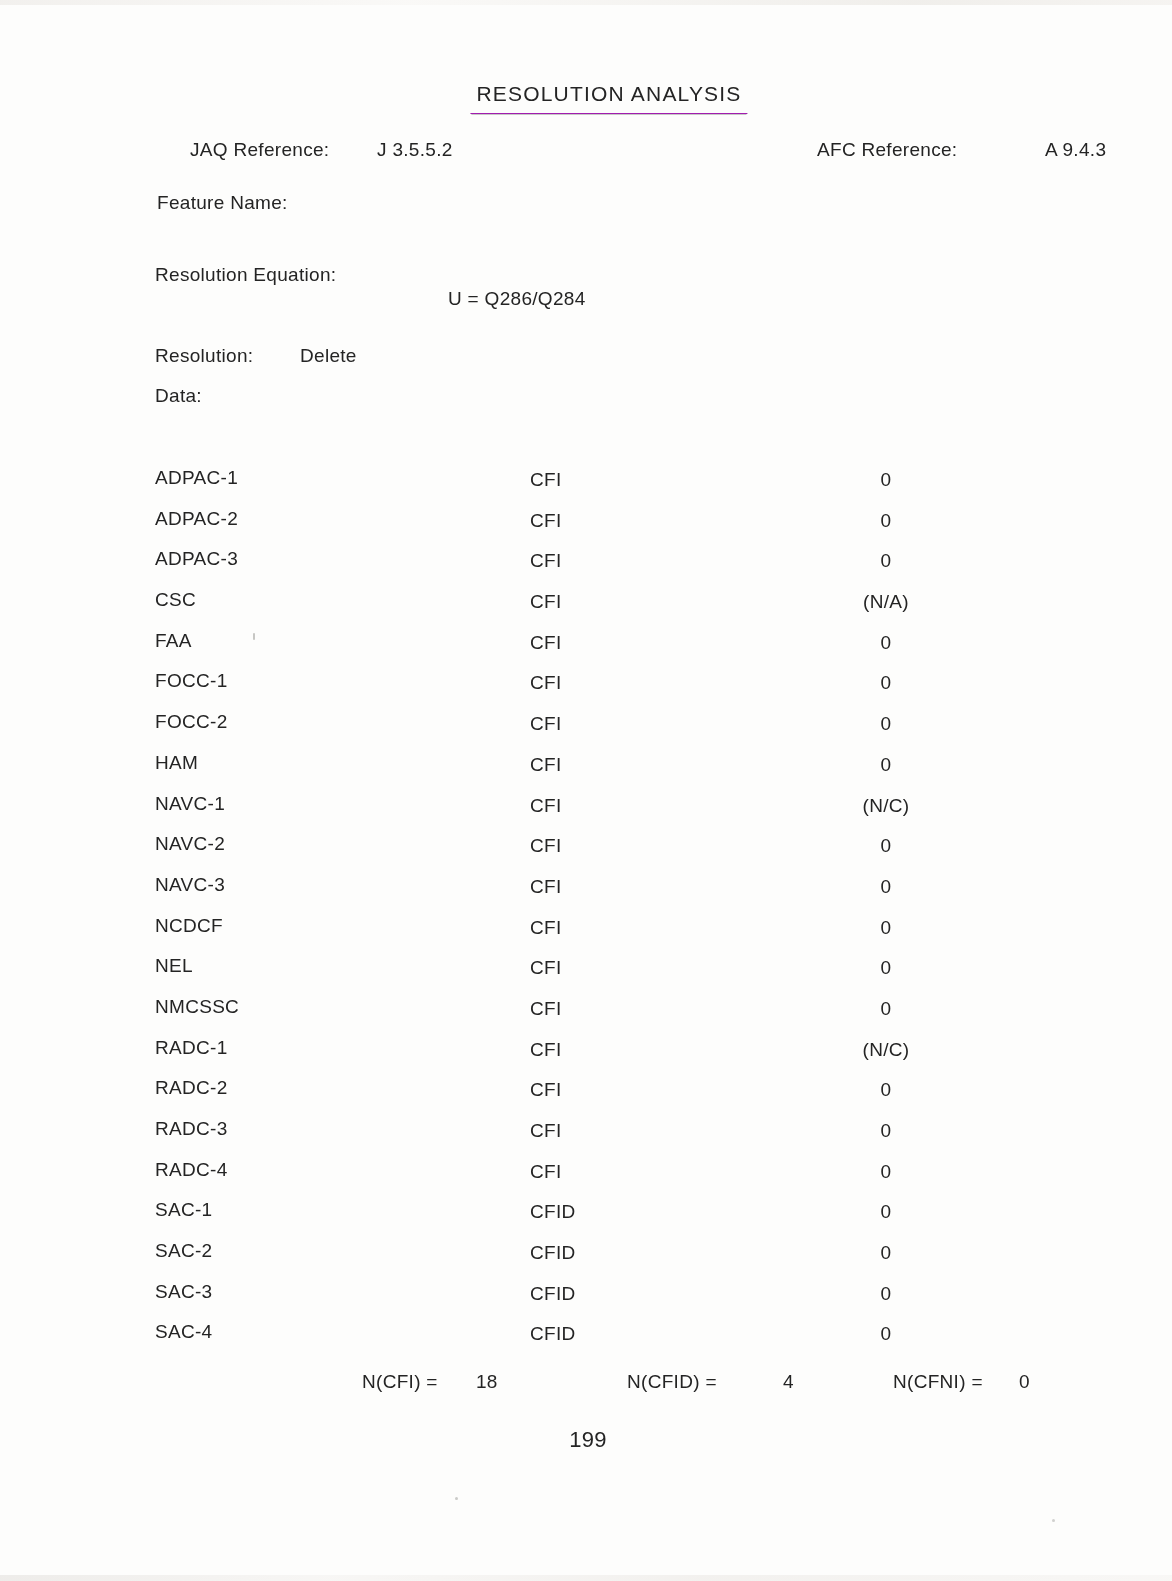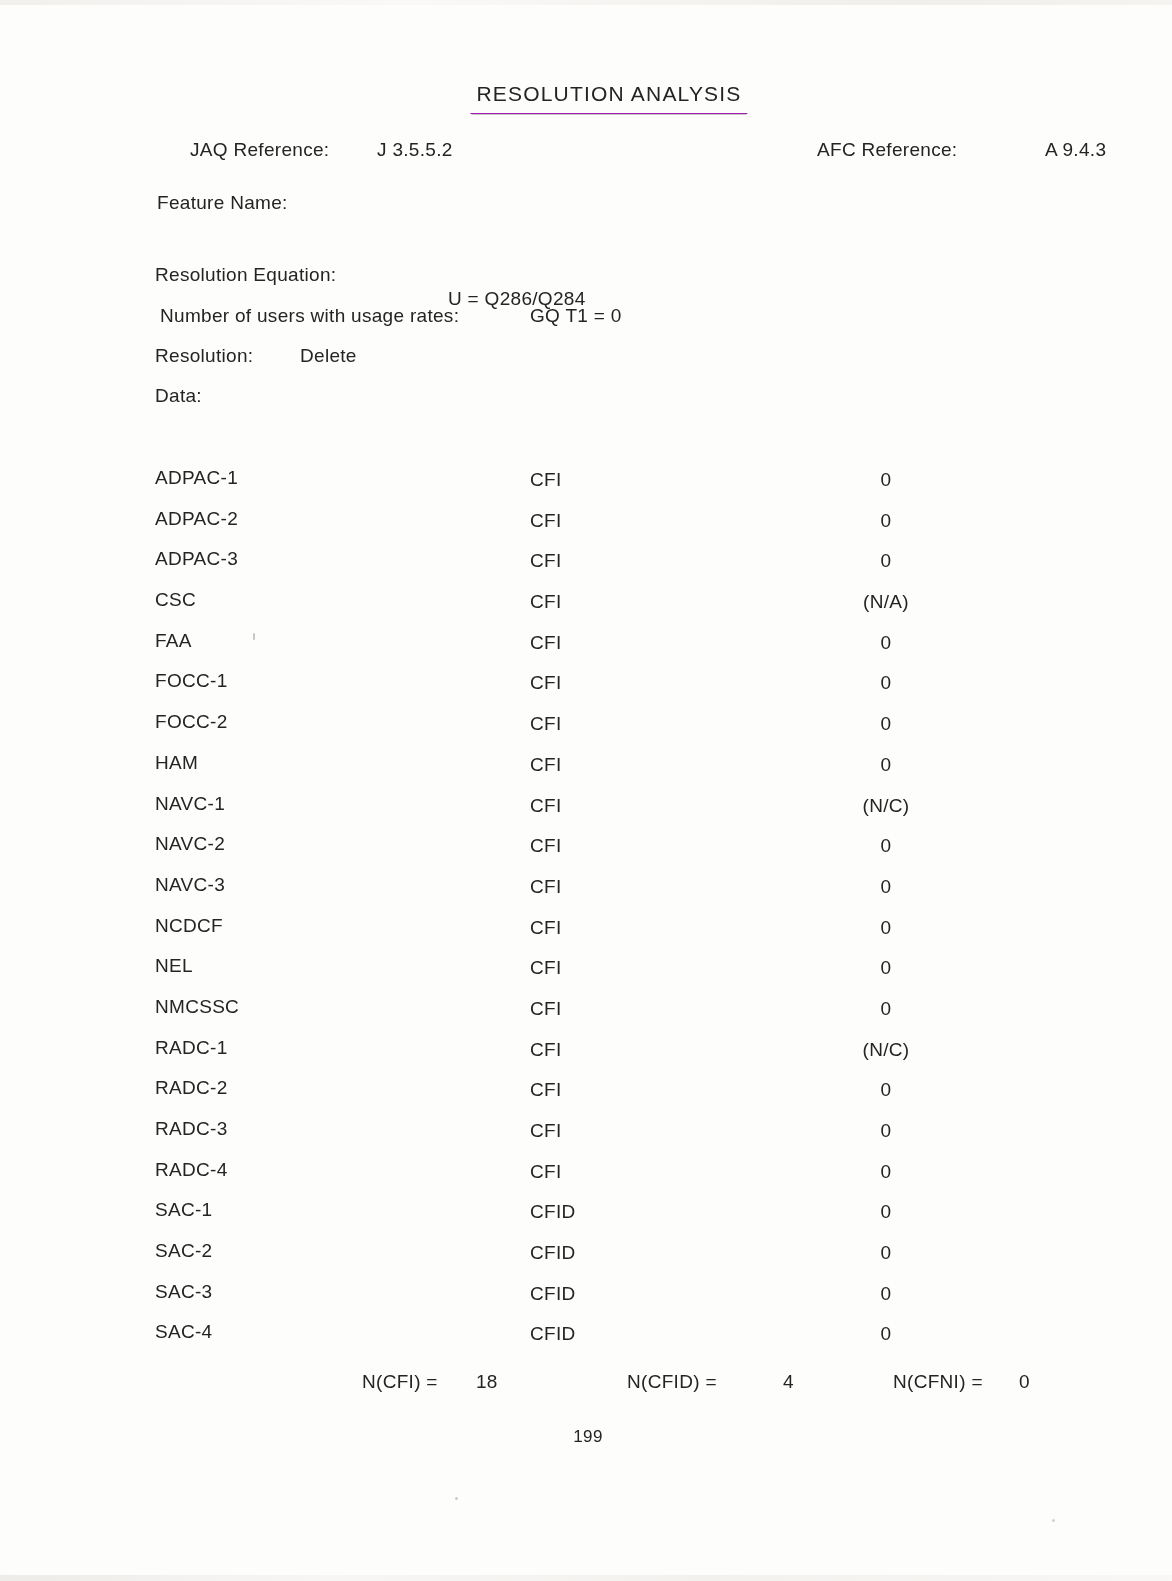--- a/index.html
+++ b/index.html
@@ -80,21 +80,21 @@
   .s-cfi-l  { position: absolute; left: 362px; }
   .s-cfi-v  { position: absolute; left: 476px; }
   .s-cfid-l { position: absolute; left: 627px; }
   .s-cfid-v { position: absolute; left: 783px; }
   .s-cfni-l { position: absolute; left: 893px; }
   .s-cfni-v { position: absolute; left: 1019px; }
 
   .page-number {
     position: absolute; top: 1427px; left: 588px;
     transform: translateX(-50%);
-    font-size: 17px;
+    font-size: 22px;
   }
 
   
   .speck { position: absolute; background: #9a9a96; border-radius: 1px; }
   .speck-faa   { left: 253px; top: 633px; width: 2px; height: 7px; opacity: .55; }
   .speck-bl    { left: 455px; top: 1497px; width: 3px; height: 3px; opacity: .5; border-radius: 50%; }
   .speck-br    { left: 1052px; top: 1519px; width: 3px; height: 3px; opacity: .45; border-radius: 50%; }
 </style>
 </head>
 <body>
@@ -115,24 +115,20 @@
   <div class="line f-feature">
     <span class="lbl">Feature Name:</span>
   </div>
 
 
   <div class="line f-eq">
     <span class="lbl">Resolution Equation:</span>
     <span class="val">U = Q286/Q284</span>
   </div>
 
-  <div class="line f-users">
-    <span class="lbl">Number of users with usage rates:</span>
-    <span class="val">GQ T1 = 0</span>
-  </div>
 
   <div class="line f-res">
     <span class="lbl">Resolution:</span>
     <span class="val">Delete</span>
   </div>
 
   <div class="line f-data">
     <span class="lbl">Data:</span>
   </div>
 

